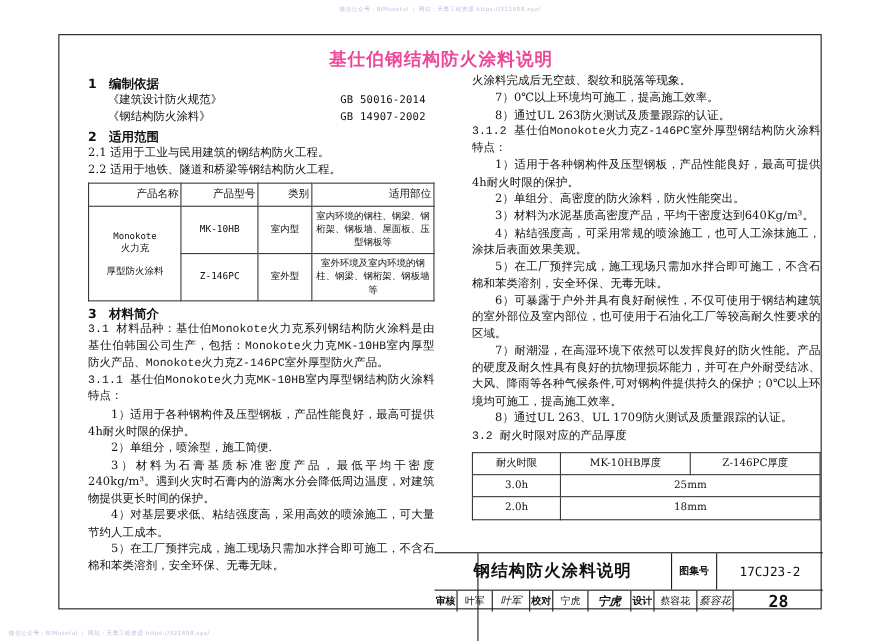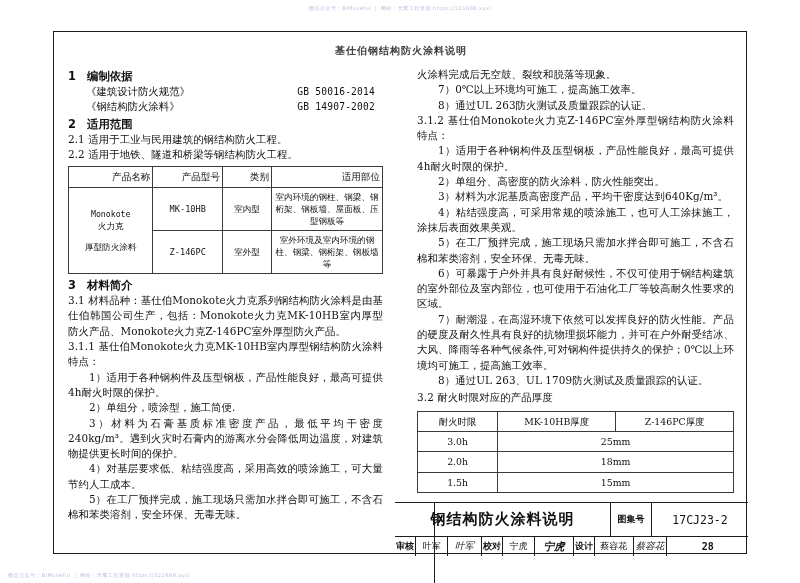--- a/index.html
+++ b/index.html
@@ -44,31 +44,31 @@
     height: 523px;
     border: 1.6px solid #1c1c1c;
     box-sizing: border-box;
     background: #fff;
   }
   .title {
     position: absolute;
     left: 0; top: 12px;
     width: 694px;
     text-align: center;
-    font-size: 10px;
+    font-size: 16px;
     font-weight: bold;
     letter-spacing: 1px;
     font-family: "DejaVu Sans", "Liberation Sans", sans-serif;
-    color: #404040;
+    color: #ec4899;
   }
 
   
   .cols {
     position: absolute;
-    left: 0;
+    left: 12px;
     top: 35px;
     width: 694px;
     height: 435px;
     display: flex;
     gap: 12px;
   }
   .col {
     width: 347px;
     box-sizing: border-box;
     padding: 0 12px 0 14px;
@@ -99,21 +99,21 @@
     padding-left: 18px;
     padding-right: 8px;
     text-align: right;
   }
   .std .code {
     font-family: "DejaVu Sans Mono", "Liberation Mono", monospace;
     font-size: 9.6px;
     letter-spacing: .2px;
   }
   .ind { text-indent: 21px; }
-  .sub { text-indent: 0; }
+  .sub { text-indent: 0; font-family: Liberation Mono, monospace; }
 
   
   table.grid {
     border-collapse: collapse;
     width: 100%;
     margin-top: 4px;
     margin-bottom: 3px;
     table-layout: fixed;
   }
   table.grid th, table.grid td {
@@ -199,21 +199,21 @@
     font-size: 9px;
     font-family: "DejaVu Sans", "Liberation Sans", sans-serif;
     box-sizing: border-box;
   }
   .fb-cell.lbl { width: 25px; font-weight: bold; text-align: center; }
   .fb-cell.nm  { width: 38px; }
   .fb-cell.sig { width: 40px; font-style: italic; font-size: 9.5px; color: #1a1a1a;
                  font-family: "DejaVu Serif", "Liberation Serif", serif; }
   .fb-cell.sig2{ width: 46px; font-style: italic; font-weight: bold; font-size: 10.5px; }
   .fb-cell.page{ width: 40px; font-weight: bold; }
-  .fb-cell.pageno{ width: 96px; font-size: 10px; font-weight: bold; border-right: none;
+  .fb-cell.pageno{ width: 96px; font-size: 15px; font-weight: bold; border-right: none;
                    font-family: "DejaVu Sans Mono", "Liberation Mono", monospace; }
 </style>
 </head>
 <body>
 
 <div class="page">
 
   <div class="watermark top">微信公众号：BIMuseful ｜ 网站：天鹰工程资源 https://321688.xyz/</div>
 
   <div class="sheet">
@@ -307,24 +307,20 @@
             <th style="width:37.5%">MK-10HB厚度</th>
             <th style="width:37.5%">Z-146PC厚度</th>
           </tr>
           <tr>
             <td>3.0h</td>
             <td colspan="2">25mm</td>
           </tr>
           <tr>
             <td>2.0h</td>
             <td colspan="2">18mm</td>
-          </tr>
-          <tr>
-            <td>1.5h</td>
-            <td colspan="2">15mm</td>
           </tr>
         </tbody>
           </table>
       </div>
     </div>
 
     <div class="footer-block">
       <div class="fb-row1">
         <div class="fb-maintitle">钢结构防火涂料说明</div>
         <div class="fb-atlas-label">图集号</div>

